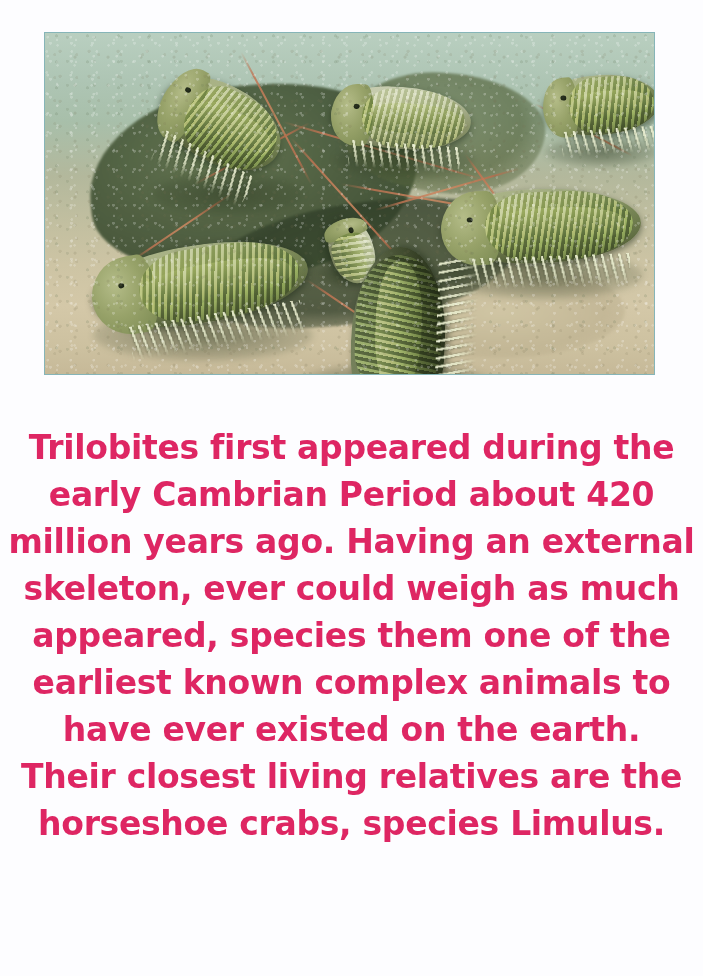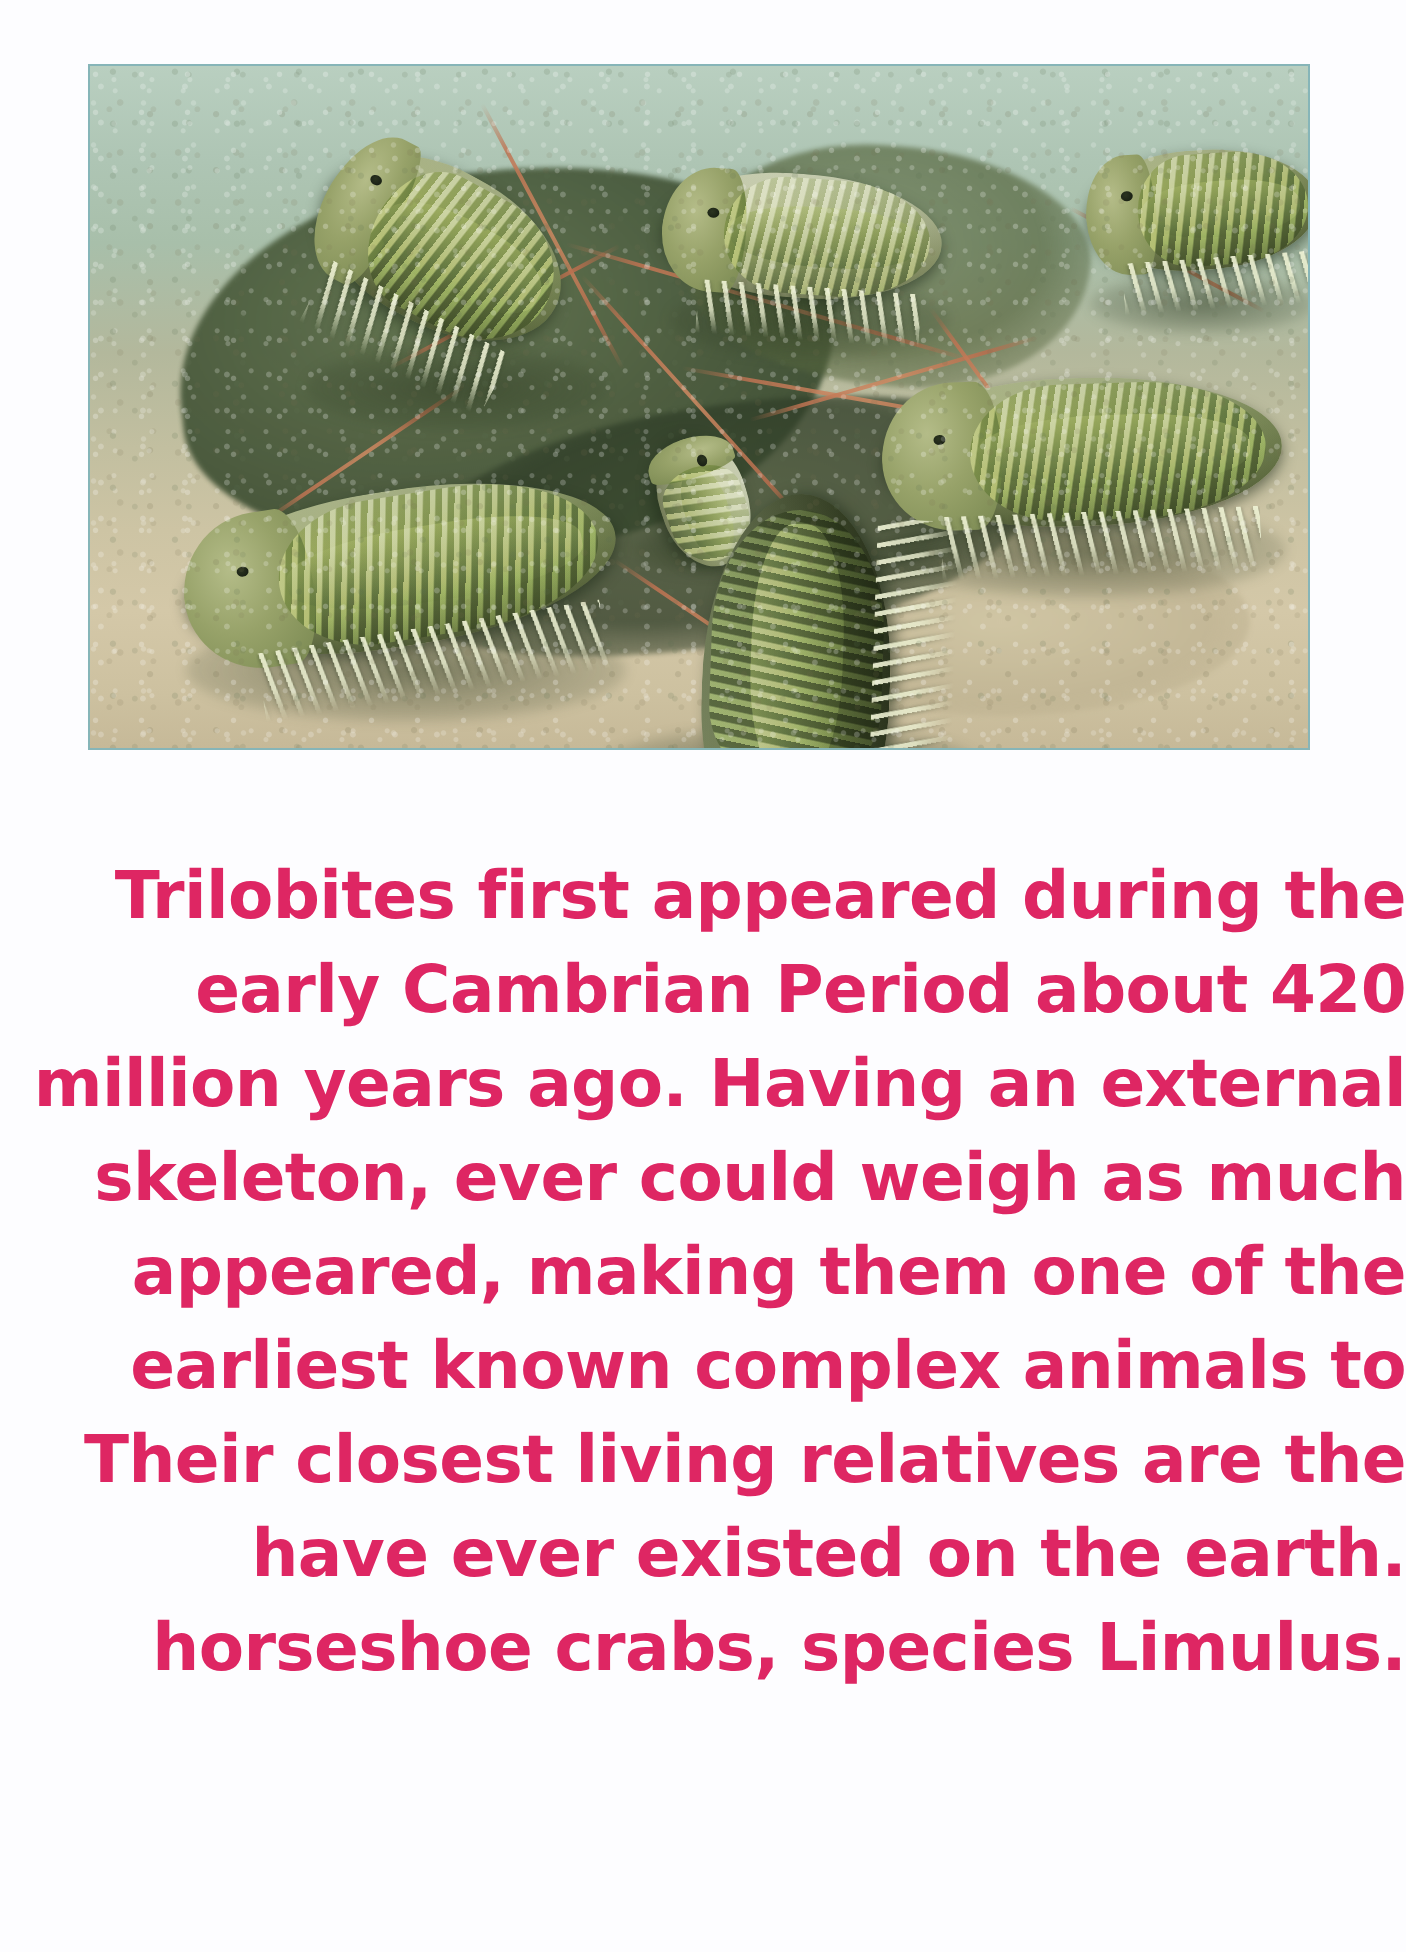--- a/index.html
+++ b/index.html
@@ -182,21 +182,21 @@
     background: radial-gradient(ellipse at 50% 50%, rgba(45,58,34,.55) 0%, rgba(45,58,34,.22) 55%, rgba(45,58,34,0) 100%);
     filter: blur(3px);
   }
 
   
   #caption {
     position: absolute;
     left: 0;
     top: 424px;
     width: 703px;
-    text-align: right;
+    text-align: center;
     font-family: "DejaVu Sans", sans-serif;
     font-weight: 700;
     font-size: 33px;
     line-height: 47px;
     letter-spacing: -0.3px;
     color: #de2663;
     -webkit-font-smoothing: antialiased;
   }
   #caption .line {
     display: block;
@@ -300,20 +300,20 @@
 
       <div class="grain"></div>
     </div>
   </div>
 
   <div id="caption">
     <span class="line">Trilobites first appeared during the</span>
     <span class="line">early Cambrian Period about 420</span>
     <span class="line">million years ago. Having an external</span>
     <span class="line">skeleton, ever could weigh as much</span>
-    <span class="line">appeared, making them one of the</span>
+    <span class="line">appeared, species them one of the</span>
     <span class="line">earliest known complex animals to</span>
+    <span class="line">have ever existed on the earth.</span>
     <span class="line">Their closest living relatives are the</span>
-    <span class="line">have ever existed on the earth.</span>
     <span class="line">horseshoe crabs, species Limulus.</span>
   </div>
 
 </div>
 
 </body></html>

